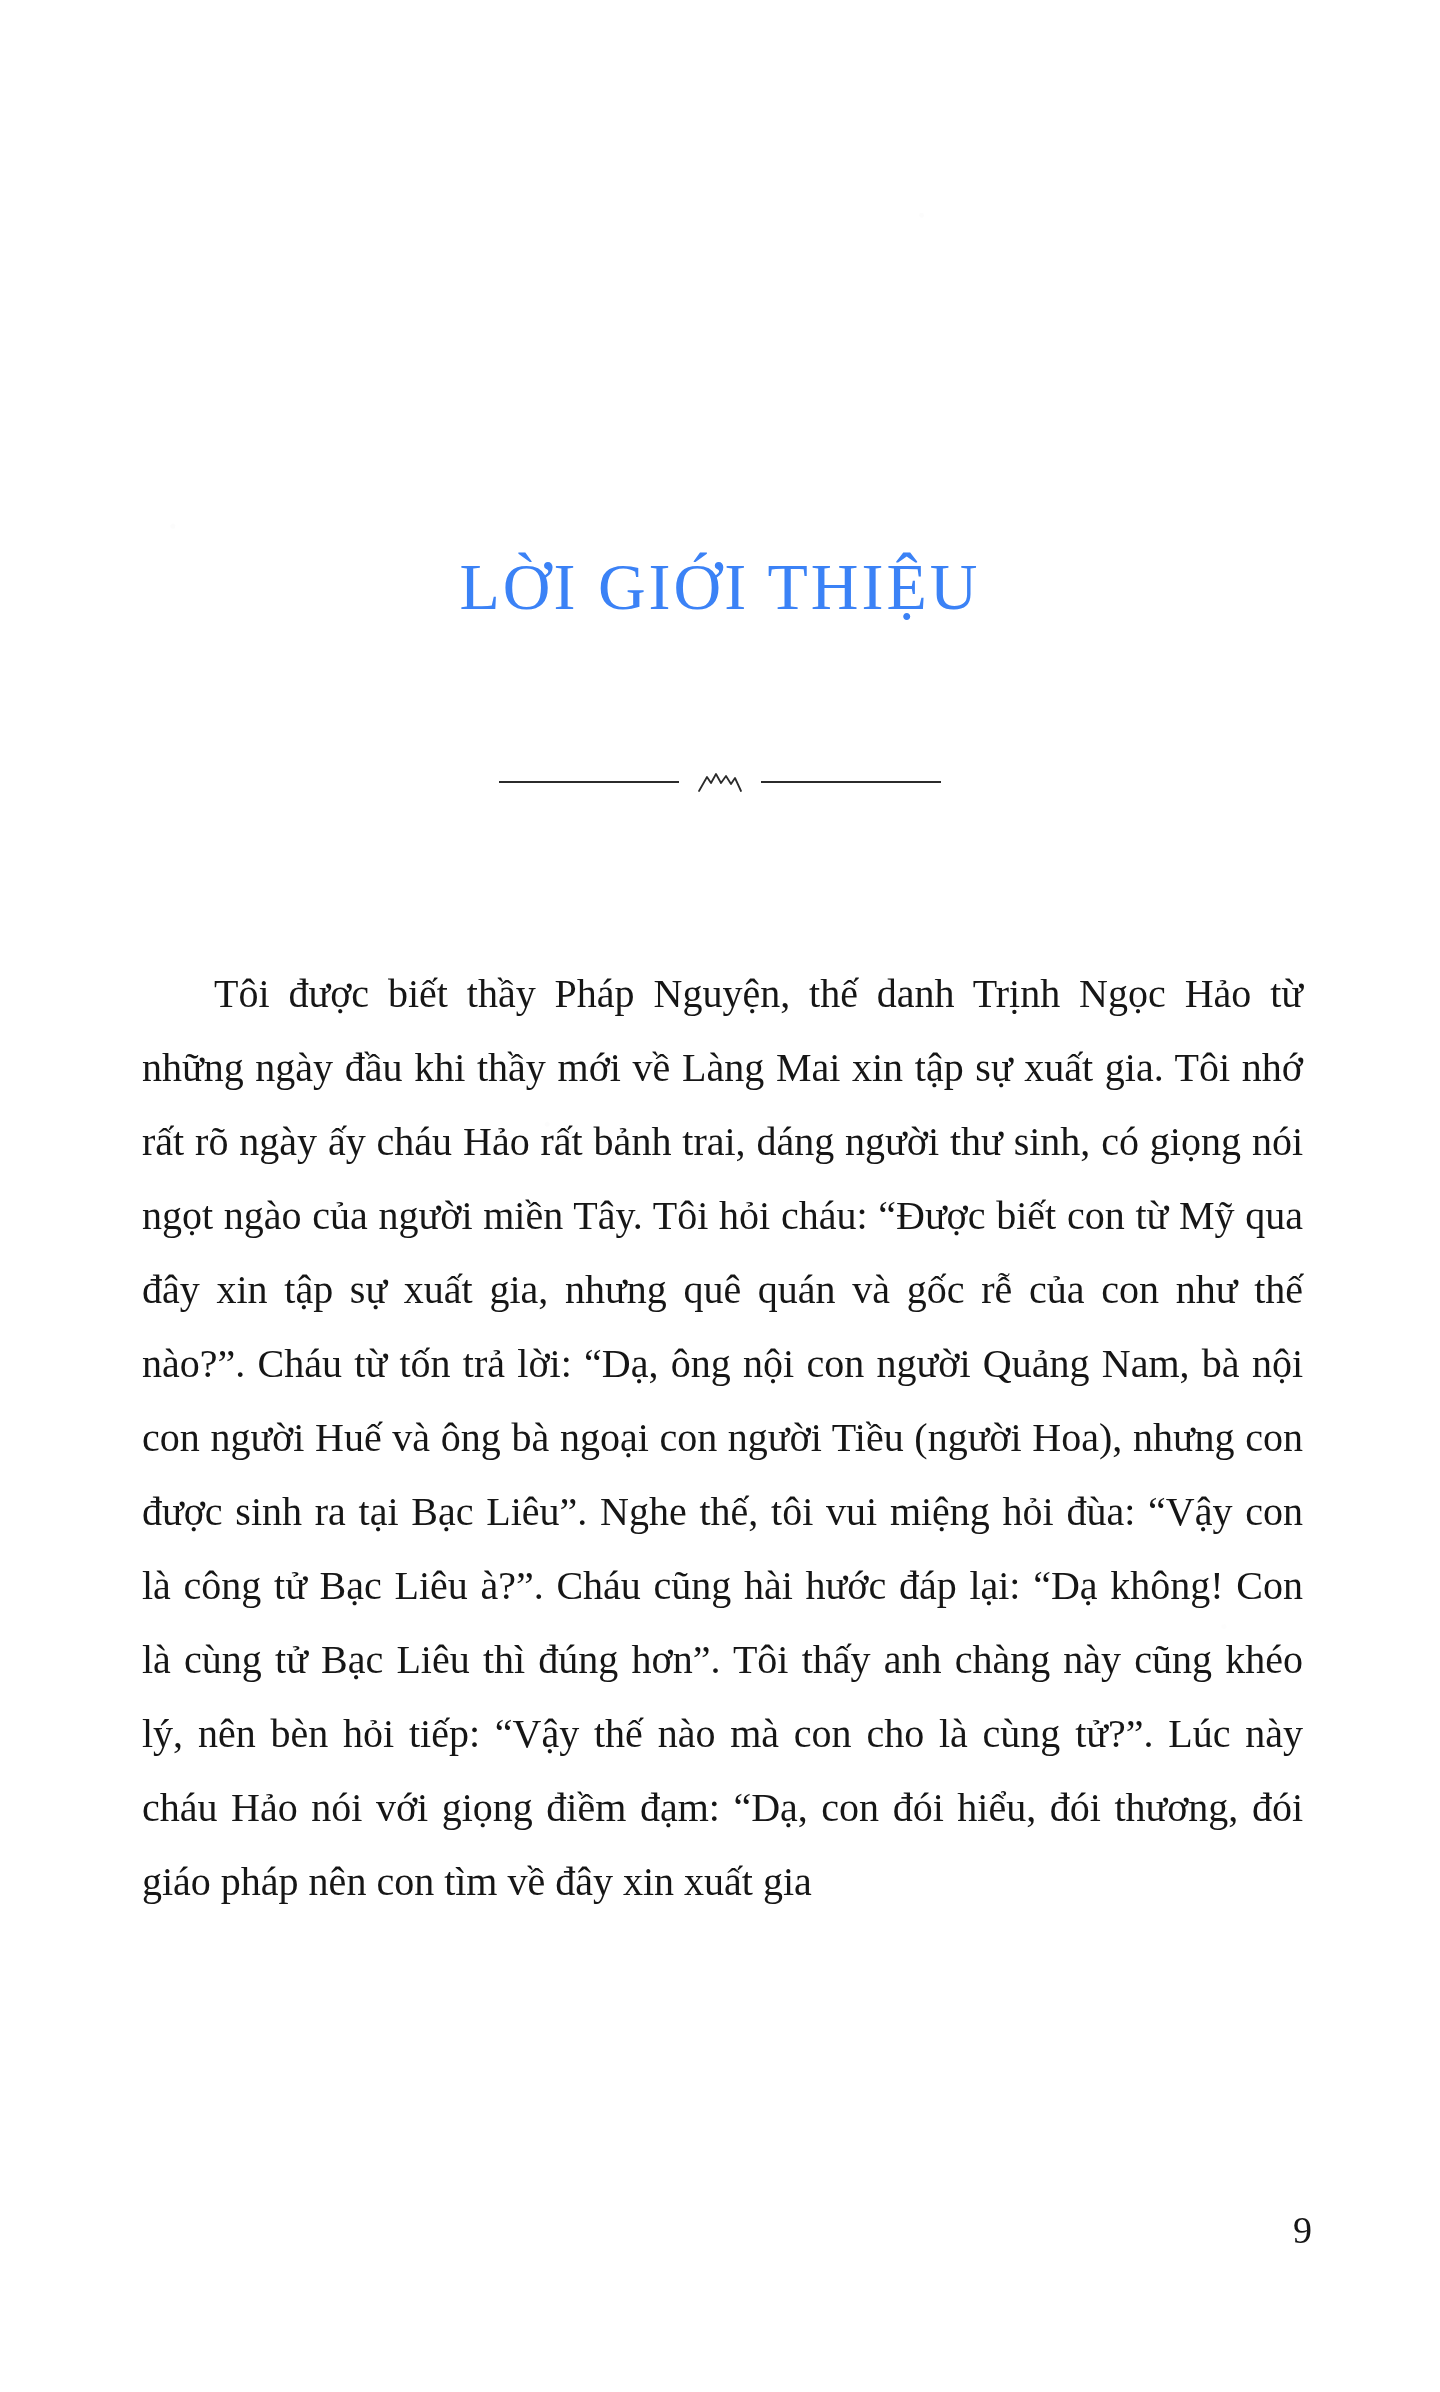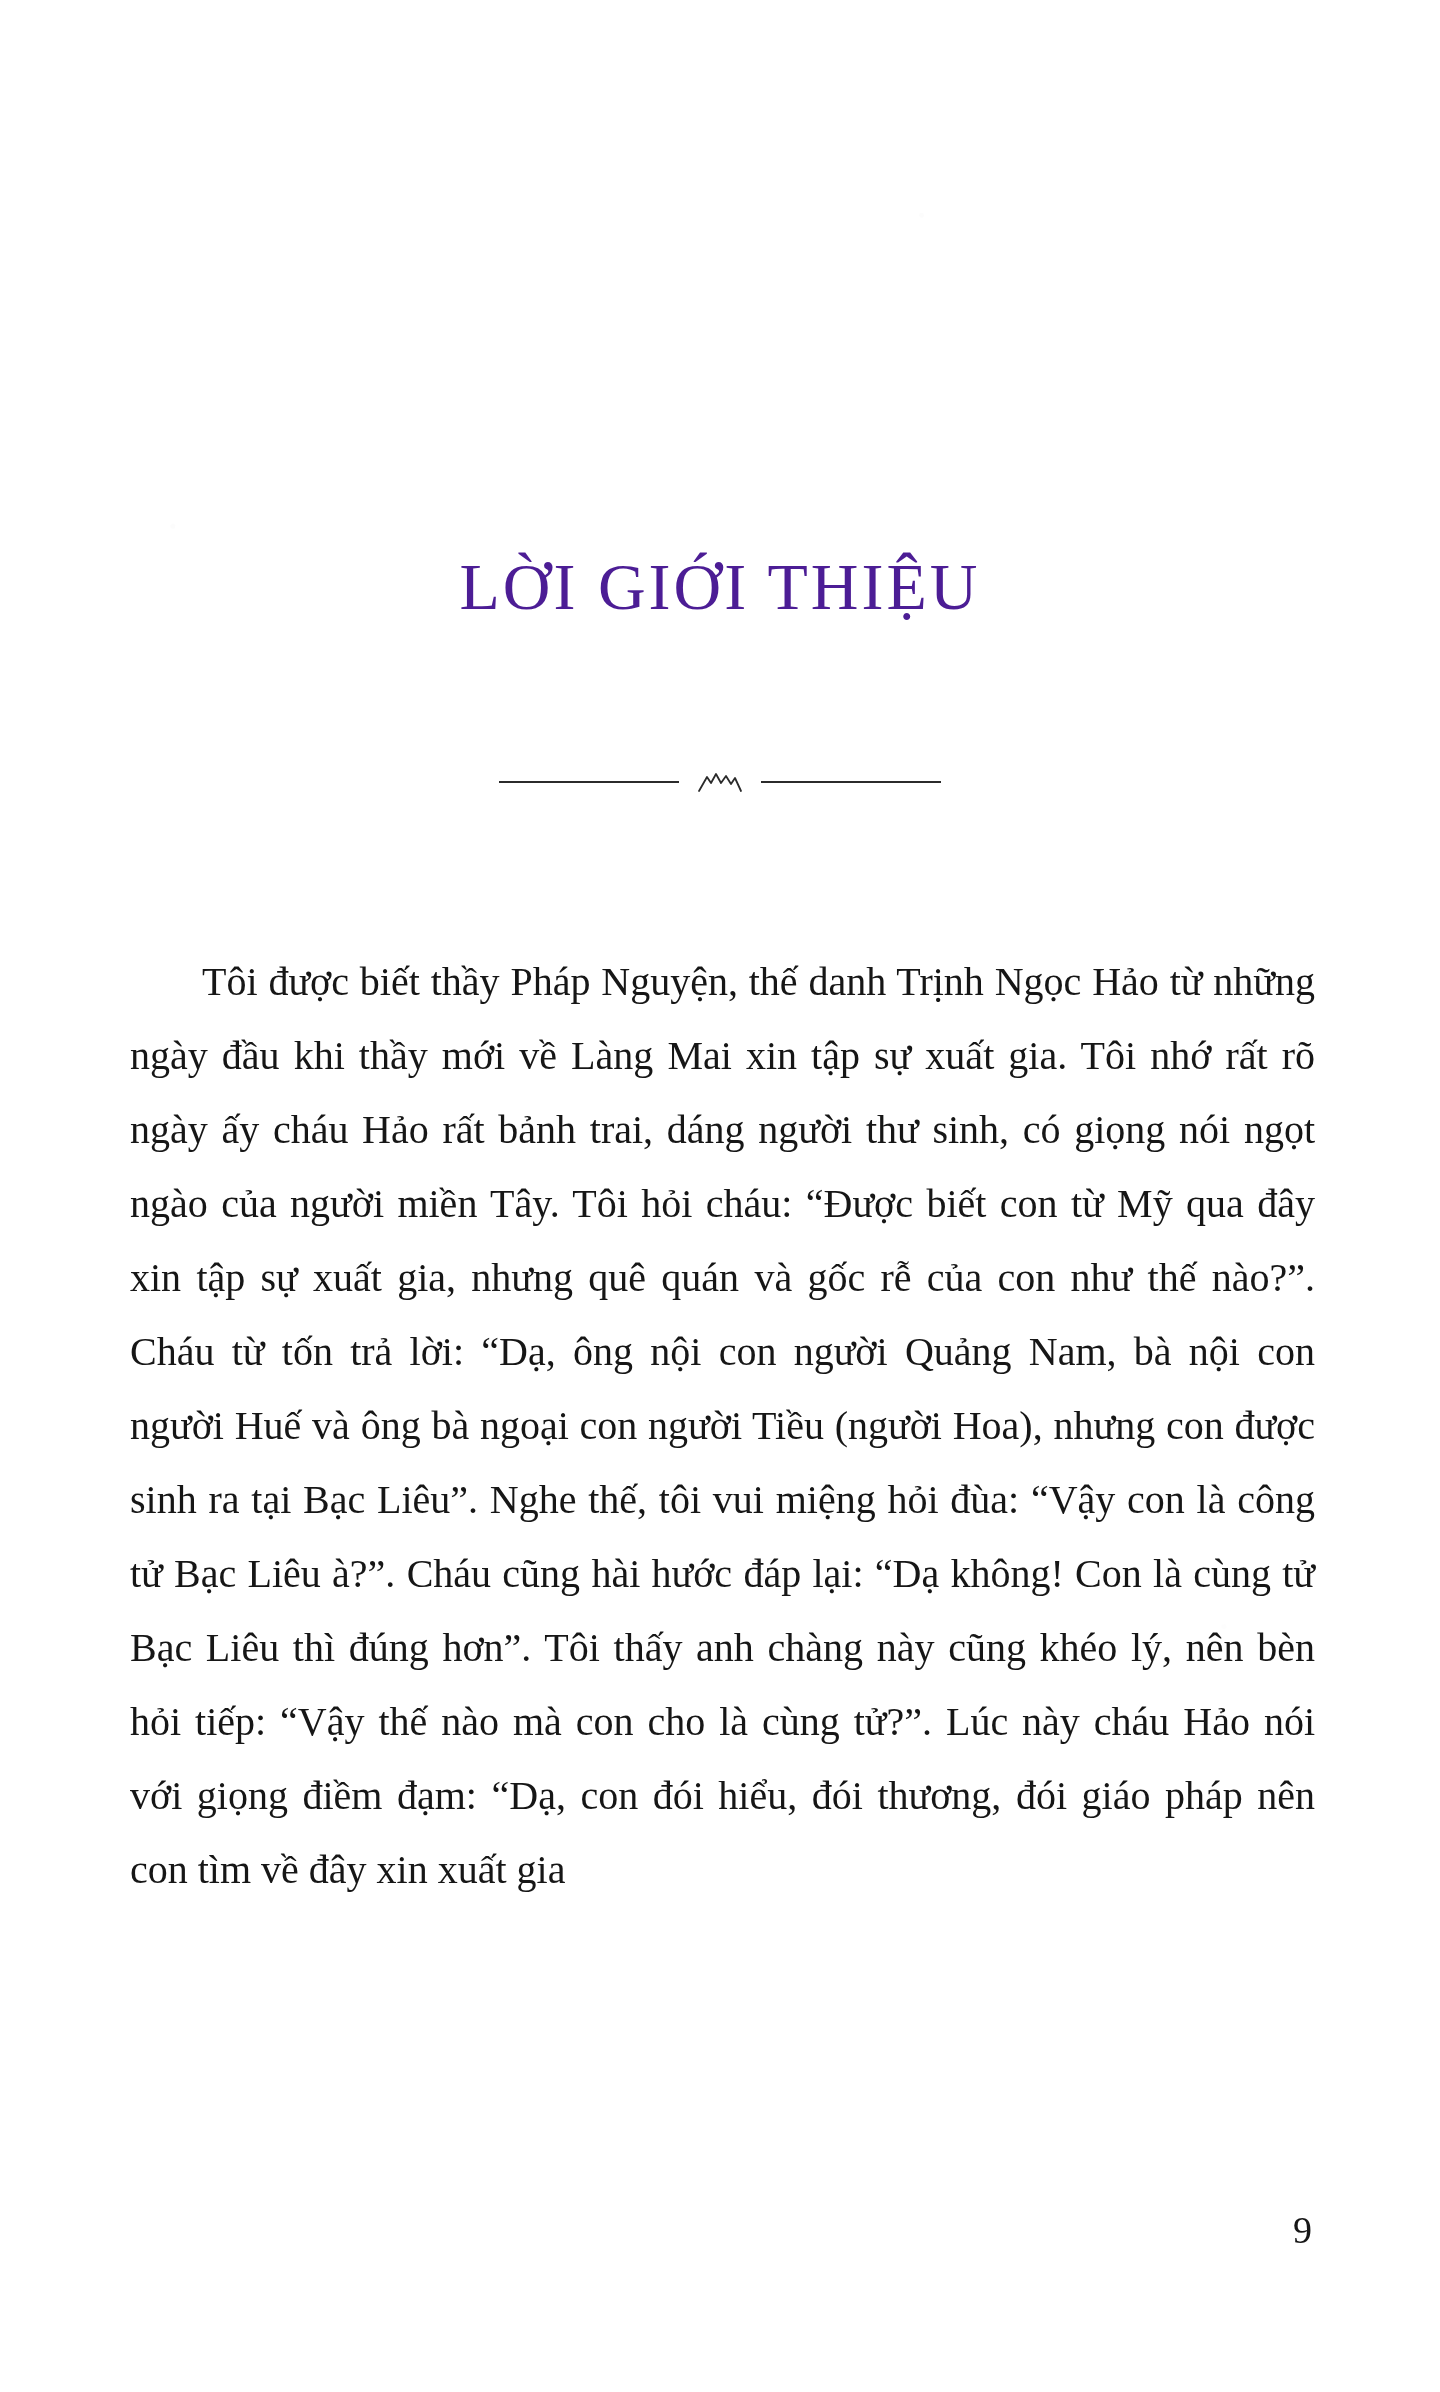--- a/index.html
+++ b/index.html
@@ -27,21 +27,21 @@
   .page-title {
     position: absolute;
     top: 505px;
     left: 0;
     width: 1440px;
     text-align: center;
     font-size: 66px;
     letter-spacing: 3px;
     font-weight: 400;
     font-family: "Liberation Serif", serif;
-    color: #4c1d95;
+    color: #3b82f6;
   }
 
   .divider {
     position: absolute;
     top: 770px;
     left: 0;
     width: 1440px;
     display: flex;
     align-items: center;
     justify-content: center;
@@ -65,21 +65,21 @@
     left: 130px;
     width: 1185px;
     font-size: 40px;
     line-height: 74px;
     text-align: justify;
     text-justify: inter-word;
     color: #161616;
     font-family: "Liberation Serif", serif;
   }
   .body-text p {
-    margin: 0;
+    margin: 12px;
     text-indent: 72px;
     font-family: Liberation Serif, serif;
   }
 
   .page-number {
     position: absolute;
     bottom: 140px;
     right: 128px;
     font-size: 38px;
     color: #161616;

